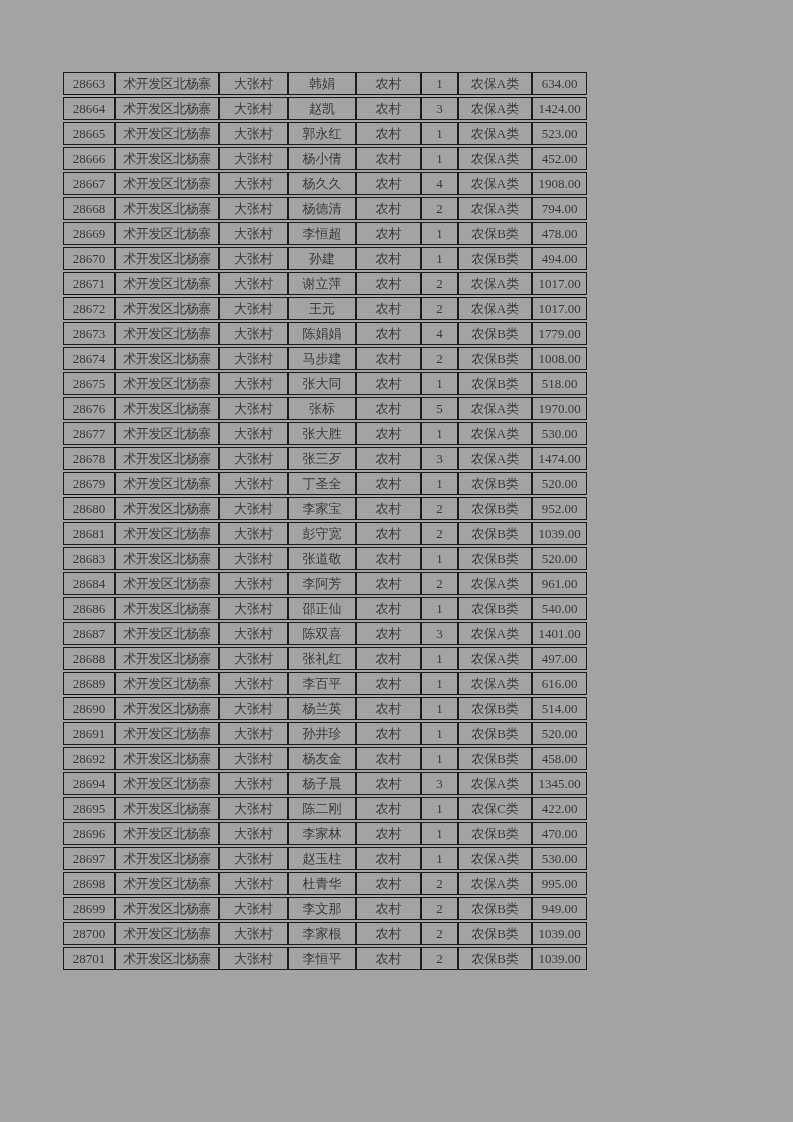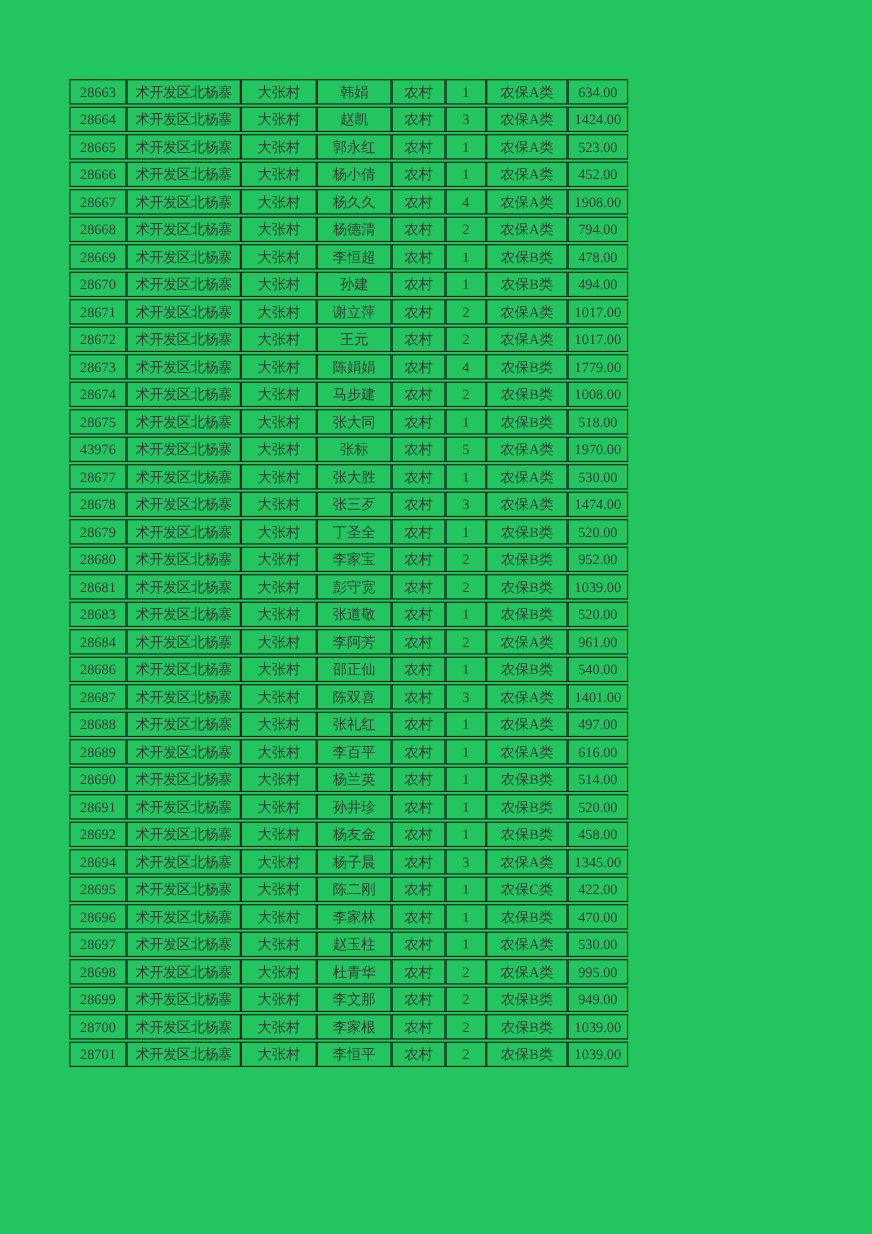--- a/index.html
+++ b/index.html
@@ -4,21 +4,21 @@
 <style>
   * { margin: 0; padding: 0; box-sizing: border-box; }
   html, body { background: #e8e8e8; }
   body {
     width: 793px; height: 1122px;
     font-family: "Liberation Serif", "DejaVu Serif", serif;
   }
   .page {
     position: relative;
     width: 793px; height: 1122px;
-    background: #22c55e;
+    background: #a3a3a3;
     overflow: hidden;
     padding-left: 19px;
   }
   table.record-table {
     position: absolute;
     left: 63px; top: 70px;
     border-collapse: separate;
     border-spacing: 0 2px;
     table-layout: fixed;
     width: 505px;
@@ -32,21 +32,21 @@
     vertical-align: middle;
     white-space: nowrap;
     overflow: hidden;
     line-height: 21px;
     padding: 0;
   }
   td.c-id       { width: 52px; }
   td.c-district { width: 104px; text-align: left; font-size: 12px; letter-spacing: -0.5px; padding-left: 2px; }
   td.c-village  { width: 69px; }
   td.c-name     { width: 68px; }
-  td.c-residence{ width: 49px; }
+  td.c-residence{ width: 65px; }
   td.c-count    { width: 37px; }
   td.c-category { width: 74px; }
   td.c-amount   { width: 55px; }
 </style>
 </head>
 <body>
 
 <div class="page">
   <table class="record-table">
     <tbody>
@@ -174,21 +174,21 @@
           <td class="c-id">28675</td>
           <td class="c-district">术开发区北杨寨</td>
           <td class="c-village">大张村</td>
           <td class="c-name">张大同</td>
           <td class="c-residence">农村</td>
           <td class="c-count">1</td>
           <td class="c-category">农保B类</td>
           <td class="c-amount">518.00</td>
         </tr>
         <tr>
-          <td class="c-id">43976</td>
+          <td class="c-id">28676</td>
           <td class="c-district">术开发区北杨寨</td>
           <td class="c-village">大张村</td>
           <td class="c-name">张标</td>
           <td class="c-residence">农村</td>
           <td class="c-count">5</td>
           <td class="c-category">农保A类</td>
           <td class="c-amount">1970.00</td>
         </tr>
         <tr>
           <td class="c-id">28677</td>

